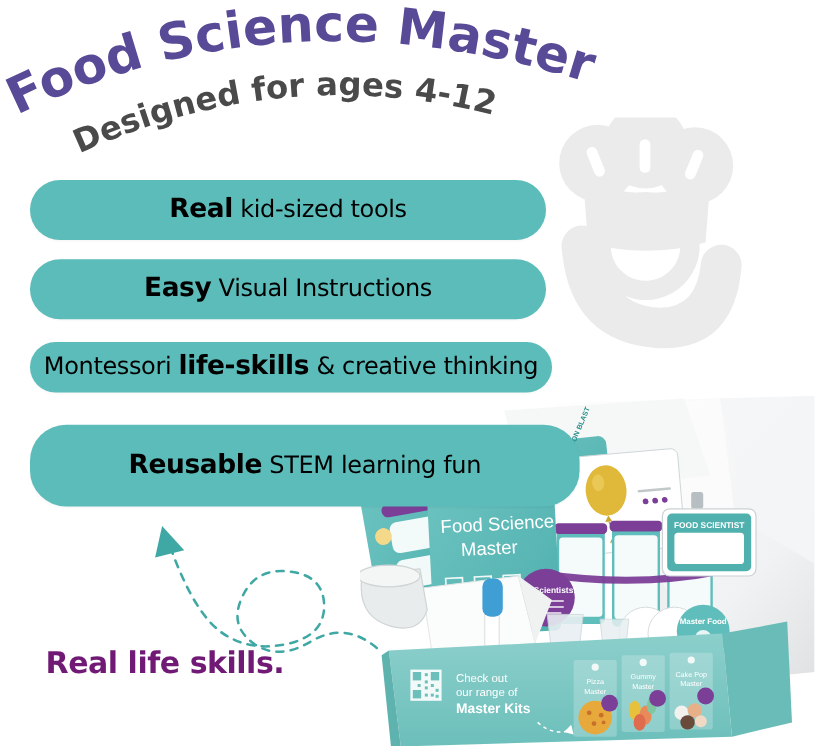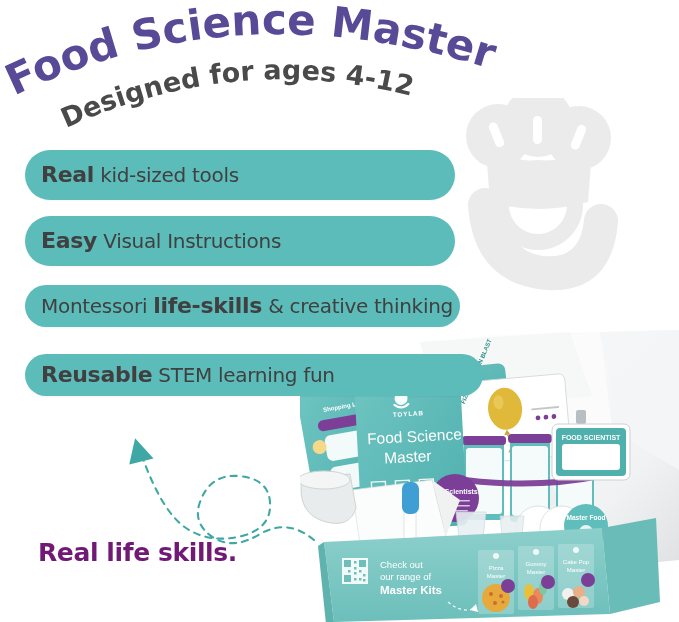--- a/index.html
+++ b/index.html
@@ -53,39 +53,39 @@
     fill: #4a4a4a;
   }
 
   
   .pill {
     position: absolute;
     background: #5bbcba;
     border-radius: 30px;
     display: flex;
     align-items: center;
-    justify-content: flex-start;
-    color: #404040;
+    justify-content: center;
+    color: #000000;
     z-index: 5;
     padding: 0 16px;
     box-shadow: 0 1px 2px rgba(0,0,0,0.04);
   }
   .pill .t {
     font-family: "DejaVu Sans", sans-serif;
     font-size: 20px;
     line-height: 1;
     white-space: nowrap;
     letter-spacing: -0.3px;
   }
   .pill .b { font-weight: bold; font-size: 22px; }
 
   #pill-1 { left: 25px; top: 150px; width: 430px; height: 50px; }
   #pill-2 { left: 25px; top: 216px; width: 430px; height: 50px; }
   #pill-3 { left: 25px; top: 285px; width: 435px; height: 42px; }
-  #pill-4 { left: 25px; top: 354px; width: 458px; height: 42px; }
+  #pill-4 { left: 25px; top: 354px; width: 458px; height: 68px; }
 
   
   .tagline {
     position: absolute;
     left: 38px; top: 539px;
     z-index: 6;
     color: #701a75;
     font-family: "DejaVu Sans", sans-serif;
     font-weight: bold;
     font-size: 25px;

